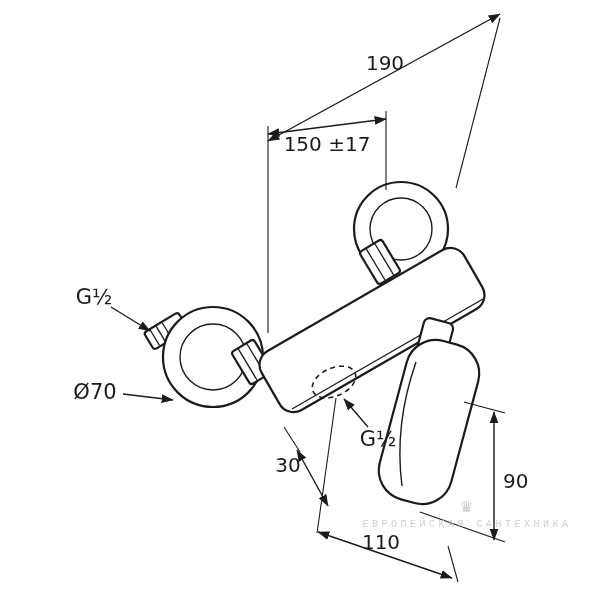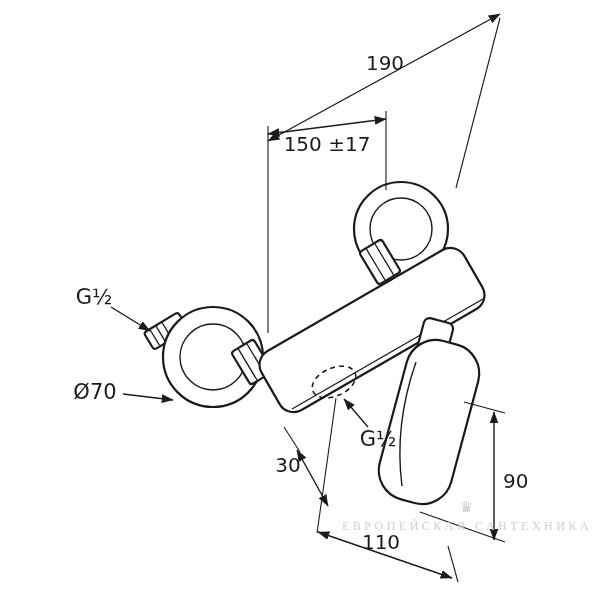--- a/index.html
+++ b/index.html
@@ -13,21 +13,21 @@
   .dashed{fill:none;stroke:#1b1b1b;stroke-width:1.5;stroke-dasharray:5 4;}
   .dim{fill:none;stroke:#1b1b1b;stroke-width:1.4;}
   .ext{fill:none;stroke:#1b1b1b;stroke-width:1.1;}
   .dimtext{font-family:"DejaVu Sans",sans-serif;font-size:20px;fill:#1b1b1b;}
   .dimtext-lg{font-family:"DejaVu Sans",sans-serif;font-size:21px;fill:#1b1b1b;}
   .watermark{position:absolute;left:338px;top:499px;width:258px;text-align:center;
              color:#c8c8c8;pointer-events:none;}
   .wm-brand{font-family:"Liberation Serif",serif;font-size:33px;line-height:1;
             letter-spacing:1px;display:flex;align-items:flex-start;justify-content:center;gap:5px;}
   .wm-crown{font-size:15px;margin-top:1px;}
-  .wm-tagline{font-family:Liberation Serif, serif;font-size:12px;letter-spacing:3.5px;
+  .wm-tagline{font-family:Liberation Mono, monospace;font-size:10px;letter-spacing:3.5px;
               color:#cfcfcf;margin-top:4px;white-space:nowrap;}
 </style>
 </head>
 <body>
 
 <div class="stage">
 
 <svg width="600" height="600" viewBox="0 0 600 600">
   <defs>
     <marker id="arr" viewBox="0 0 10 10" refX="9" refY="5" markerWidth="9" markerHeight="9" orient="auto-start-reverse">

